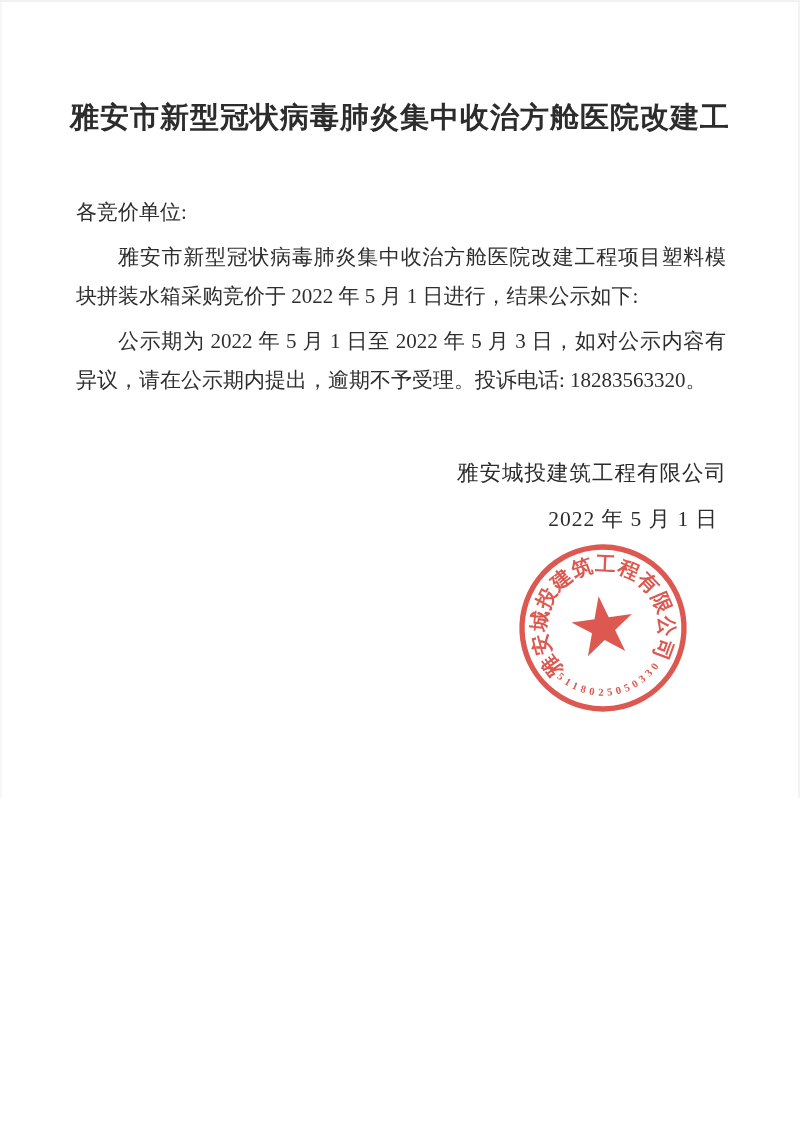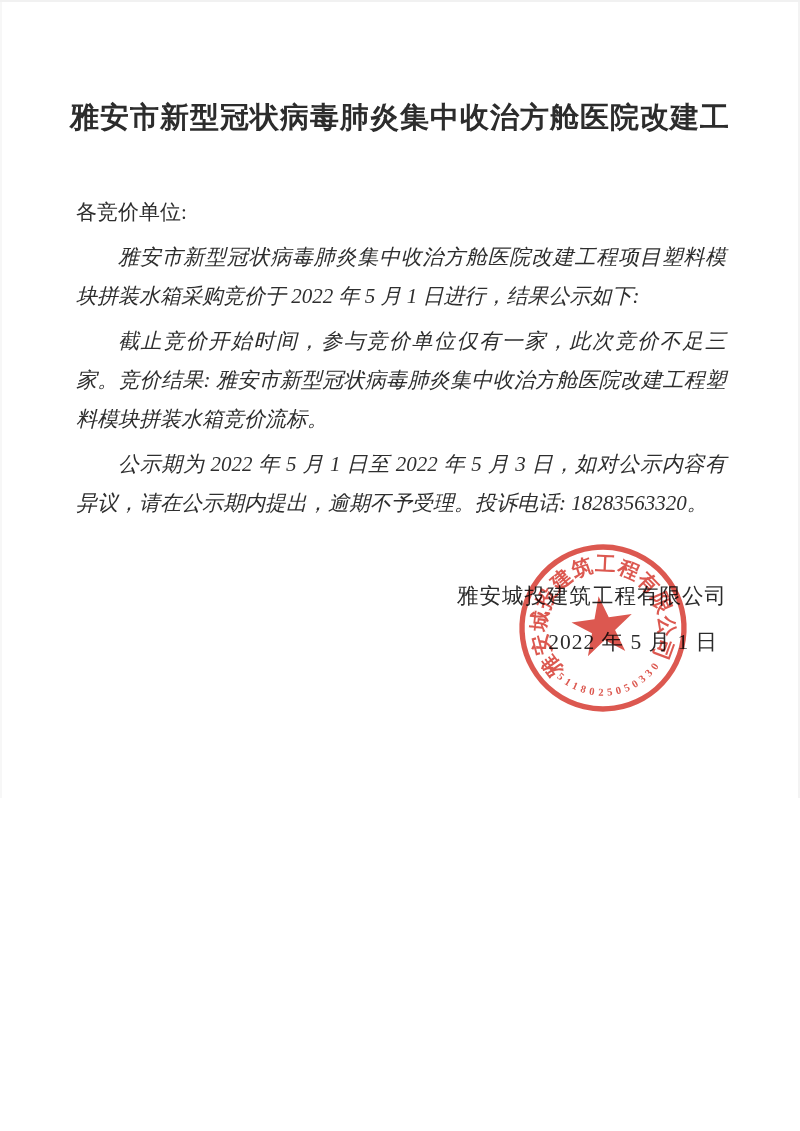--- a/index.html
+++ b/index.html
@@ -32,21 +32,20 @@
     font-size: 21px;
     line-height: 39px;
     text-align: justify;
   }
   .salutation {
     margin: 16px 0 4px 0;
   }
   .para {
     margin: 6px 0 0 0;
     text-indent: 2em;
-    font-style: italic;
   }
   .signature {
     margin-top: 58px;
     text-align: right;
     font-size: 21.5px;
     letter-spacing: 1px;
     color: #2b2b2b;
   }
   .signature .company {
     padding-right: 73px;
@@ -84,21 +83,20 @@
 
 <div class="page">
 
   <div class="title">
     <div>雅安市新型冠状病毒肺炎集中收治方舱医院改建工</div>
   </div>
 
   <div class="content">
     <p class="salutation">各竞价单位:</p>
     <p class="para">雅安市新型冠状病毒肺炎集中收治方舱医院改建工程项目塑料模块拼装水箱采购竞价于 2022 年 5 月 1 日进行，结果公示如下:</p>
-    <p class="para">截止竞价开始时间，参与竞价单位仅有一家，此次竞价不足三家。竞价结果: 雅安市新型冠状病毒肺炎集中收治方舱医院改建工程塑料模块拼装水箱竞价流标。</p>
     <p class="para">公示期为 2022 年 5 月 1 日至 2022 年 5 月 3 日，如对公示内容有异议，请在公示期内提出，逾期不予受理。投诉电话: 18283563320。</p>
   </div>
 
   <div class="signature">
     <div class="company">雅安城投建筑工程有限公司</div>
     <div class="date">2022 年 5 月 1 日</div>
   </div>
 
   <svg class="stamp" viewBox="0 0 200 200" xmlns="http://www.w3.org/2000/svg">
     <path id="sealArcTop" d="M 49.6 139.4 A 64 64 0 1 1 150.4 139.4" fill="none"></path>

